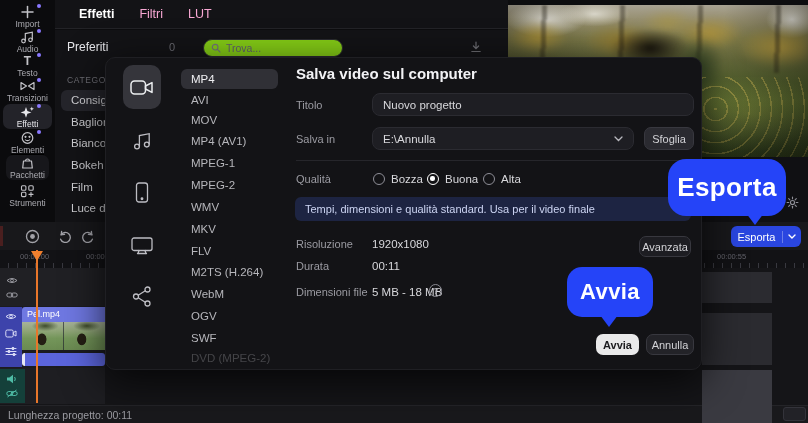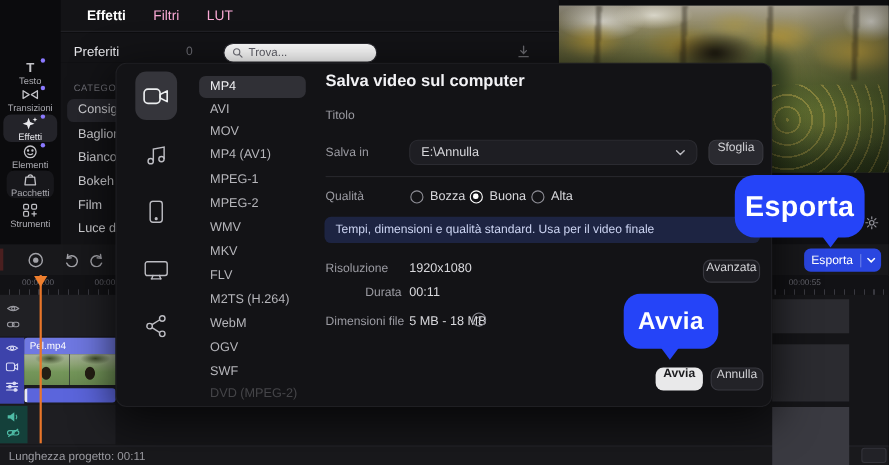--- a/index.html
+++ b/index.html
@@ -31,21 +31,21 @@
 
   
   .dialog{left:105px;top:57px;width:597px;height:313px;background:#131316;border-radius:10px;
           box-shadow:0 10px 40px rgba(0,0,0,.75);z-index:10;overflow:hidden;border:1px solid #1f1f23;box-sizing:border-box;}
   .fmt{position:absolute;left:85px;font-size:11.5px;color:#b6b6bb;}
   .fmt-sel-bg{position:absolute;left:75px;width:97px;height:20px;background:#303036;border-radius:6px;}
   .dlbl{position:absolute;left:190px;font-size:11px;color:#9b9ba2;}
   .dval{position:absolute;font-size:11.5px;color:#d8d8dc;}
   .field{position:absolute;background:#1e1e23;border:1px solid #2b2b31;border-radius:8px;
          font-size:11.5px;color:#d8d8dc;display:flex;align-items:center;padding:0 10px;box-sizing:border-box;}
-  .btn{position:absolute;border-radius:7px;font-size:11px;display:flex;justify-content:center;cursor:pointer;box-sizing:border-box;}
+  .btn{position:absolute;border-radius:7px;font-size:11px;display:flex;align-items:center;justify-content:center;cursor:pointer;box-sizing:border-box;}
   .btn-dark{background:#232328;border:1px solid #38383f;color:#d2d2d6;}
   .radio{position:absolute;width:12px;height:12px;border-radius:50%;border:1.5px solid #8e8e96;box-sizing:border-box;}
   .radio.sel{border-color:#fff;}
   .radio.sel::after{content:"";position:absolute;left:2.4px;top:2.4px;width:4.2px;height:4.2px;border-radius:50%;background:#fff;}
   .rlbl{position:absolute;font-size:11.5px;color:#d8d8dc;}
   .banner{position:absolute;left:189px;top:139px;width:396px;height:24px;background:#1d2442;border-radius:6px;
           display:flex;align-items:center;padding-left:10px;font-size:11px;color:#ccd4f2;box-sizing:border-box;}
   .qicon{position:absolute;width:13px;height:13px;border:1.2px solid #8a8a92;border-radius:50%;color:#a9a9b0;
          font-size:8.5px;display:flex;align-items:center;justify-content:center;box-sizing:border-box;}
 
@@ -97,20 +97,45 @@
     <div class="pv" style="left:0;top:0;width:300px;height:68px;opacity:.8;filter:blur(1px);background:repeating-linear-gradient(92deg,transparent 0 34px,rgba(38,32,22,.5) 34px 39px,transparent 39px 78px);"></div>
     <div class="pv" style="left:96px;top:20px;width:92px;height:42px;filter:blur(2px);background:radial-gradient(55% 60% at 50% 55%,rgba(18,14,10,.95),rgba(18,14,10,0) 78%);"></div>
     <div class="pv" style="left:158px;top:28px;width:66px;height:74px;filter:blur(3px);background:radial-gradient(50% 55% at 50% 45%,rgba(42,60,32,.85),rgba(42,60,32,0) 75%);"></div>
     <div class="pv" style="left:168px;top:72px;width:132px;height:80px;background:
       repeating-radial-gradient(circle at 30% 40%,rgba(204,182,84,.45) 0 1.5px,transparent 1.5px 11px),
       radial-gradient(70% 60% at 55% 45%,rgba(132,142,62,.55),transparent 80%);"></div>
     <div class="pv" style="inset:0;background:linear-gradient(90deg,rgba(0,0,0,.22),transparent 28%,transparent 72%,rgba(0,0,0,.3)),linear-gradient(180deg,transparent 62%,rgba(8,10,5,.38));"></div>
   </div>
 
   <div class="abs sidebar">
+    <div class="sb-item" style="top:4px;">
+      <span class="ic">
+          <svg width="55" height="14" viewBox="0 0 55 14">
+            <g stroke="#c2c2c7" stroke-width="1.5" stroke-linecap="round">
+              <line x1="27.5" y1="1.5" x2="27.5" y2="12.5"></line>
+              <line x1="22" y1="7" x2="33" y2="7"></line>
+            </g>
+          </svg>
+        </span>
+      <span class="lb">Import</span>
+        <span class="dot"></span>
+    </div>
+    <div class="sb-item" style="top:29px;">
+      <span class="ic">
+          <svg width="55" height="14" viewBox="0 0 55 14">
+            <g stroke="#c2c2c7" stroke-width="1.2" fill="none">
+              <circle cx="23.5" cy="11" r="1.8"></circle>
+              <circle cx="30.5" cy="9.8" r="1.8"></circle>
+              <path d="M25.3 11V3.6l7-1.4v7.6"></path>
+            </g>
+          </svg>
+        </span>
+      <span class="lb">Audio</span>
+        <span class="dot"></span>
+    </div>
     <div class="sb-item" style="top:53px;">
       <span class="ic" style="font-size:12px;color:#c2c2c7;font-weight:bold;line-height:14px;">T</span>
       <span class="lb">Testo</span>
         <span class="dot"></span>
     </div>
     <div class="sb-item" style="top:78px;">
       <span class="ic">
           <svg width="55" height="14" viewBox="0 0 55 14">
             <g stroke="#c2c2c7" stroke-width="1.2" fill="none" stroke-linejoin="round">
               <path d="M21 3.5 L26.5 7 L21 10.5 Z"></path>
@@ -173,21 +198,21 @@
 
   <div class="abs topbar">
     <span class="tab active">Effetti</span>
     <span class="tab">Filtri</span>
     <span class="tab">LUT</span>
   </div>
 
   <div class="abs searchrow">
     <span class="abs" style="left:12px;top:10px;font-size:12px;color:#e6e6ea;">Preferiti</span>
     <span class="abs" style="left:114px;top:11px;font-size:11px;color:#6b6b72;">0</span>
-    <div class="abs" style="left:148px;top:9px;width:140px;height:18px;background:#ffffff;border:1px solid #2a2a30;border-radius:9px;display:flex;align-items:center;padding-left:7px;box-sizing:border-box;">
+    <div class="abs" style="left:148px;top:9px;width:140px;height:18px;background:#84cc16;border:1px solid #2a2a30;border-radius:9px;display:flex;align-items:center;padding-left:7px;box-sizing:border-box;">
       <span>
           <svg width="10" height="10" viewBox="0 0 12 12">
             <g stroke="#73737b" stroke-width="1.3" fill="none" stroke-linecap="round">
               <circle cx="5" cy="5" r="3.4"></circle>
               <line x1="8" y1="8" x2="10.8" y2="10.8"></line>
             </g>
           </svg>
         </span>
       <span style="font-size:10.5px;color:#61616a;margin-left:5px;">Trova...</span>
     </div>
@@ -434,20 +459,23 @@
     <span class="fmt" style="top:187px;">FLV</span>
     <span class="fmt" style="top:208px;">M2TS (H.264)</span>
     <span class="fmt" style="top:230px;">WebM</span>
     <span class="fmt" style="top:252px;">OGV</span>
     <span class="fmt" style="top:274px;">SWF</span>
     <span class="fmt" style="top:294px;opacity:.3;">DVD (MPEG-2)</span>
 
     <span class="abs" style="left:190px;top:7px;font-size:15px;font-weight:bold;color:#f2f2f5;">Salva video sul computer</span>
 
     <span class="dlbl" style="top:41px;">Titolo</span>
+    <div class="field" style="left:266px;top:35px;width:322px;height:23px;">
+      <span>Nuovo progetto</span>
+    </div>
 
     <span class="dlbl" style="top:75px;">Salva in</span>
     <div class="field" style="left:266px;top:69px;width:262px;height:23px;">
       <span style="flex:1;">E:\Annulla</span>
       <span>
           <svg width="9" height="6" viewBox="0 0 9 6">
             <path d="M1 1l3.5 3.5L8 1" stroke="#b9b9bf" stroke-width="1.3" fill="none" stroke-linecap="round"></path>
           </svg>
         </span>
     </div>
@@ -468,21 +496,21 @@
     <div class="banner">
       <span>Tempi, dimensioni e qualità standard. Usa per il video finale</span>
     </div>
 
     <span class="dlbl" style="top:180px;">Risoluzione</span>
     <span class="dval" style="left:266px;top:180px;">1920x1080</span>
     <div class="btn btn-dark" style="left:533px;top:178px;width:52px;height:21px;background:#1d1d22;">
         <span>Avanzata</span>
       </div>
 
-    <span class="dlbl" style="top:202px;margin-left:36px;">Durata</span>
+    <span class="dlbl" style="top:202px;">Durata</span>
     <span class="dval" style="left:266px;top:202px;">00:11</span>
 
     <span class="dlbl" style="top:228px;">Dimensioni file</span>
     <span class="dval" style="left:266px;top:228px;">5 MB - 18 MB</span>
     <span class="qicon" style="left:323px;top:226px;">
         <span>?</span>
       </span>
 
     <div class="btn" style="left:490px;top:276px;width:43px;height:21px;background:#e9e9ea;color:#1b1b1e;font-weight:bold;font-size:11px;">
         <span>Avvia</span>

